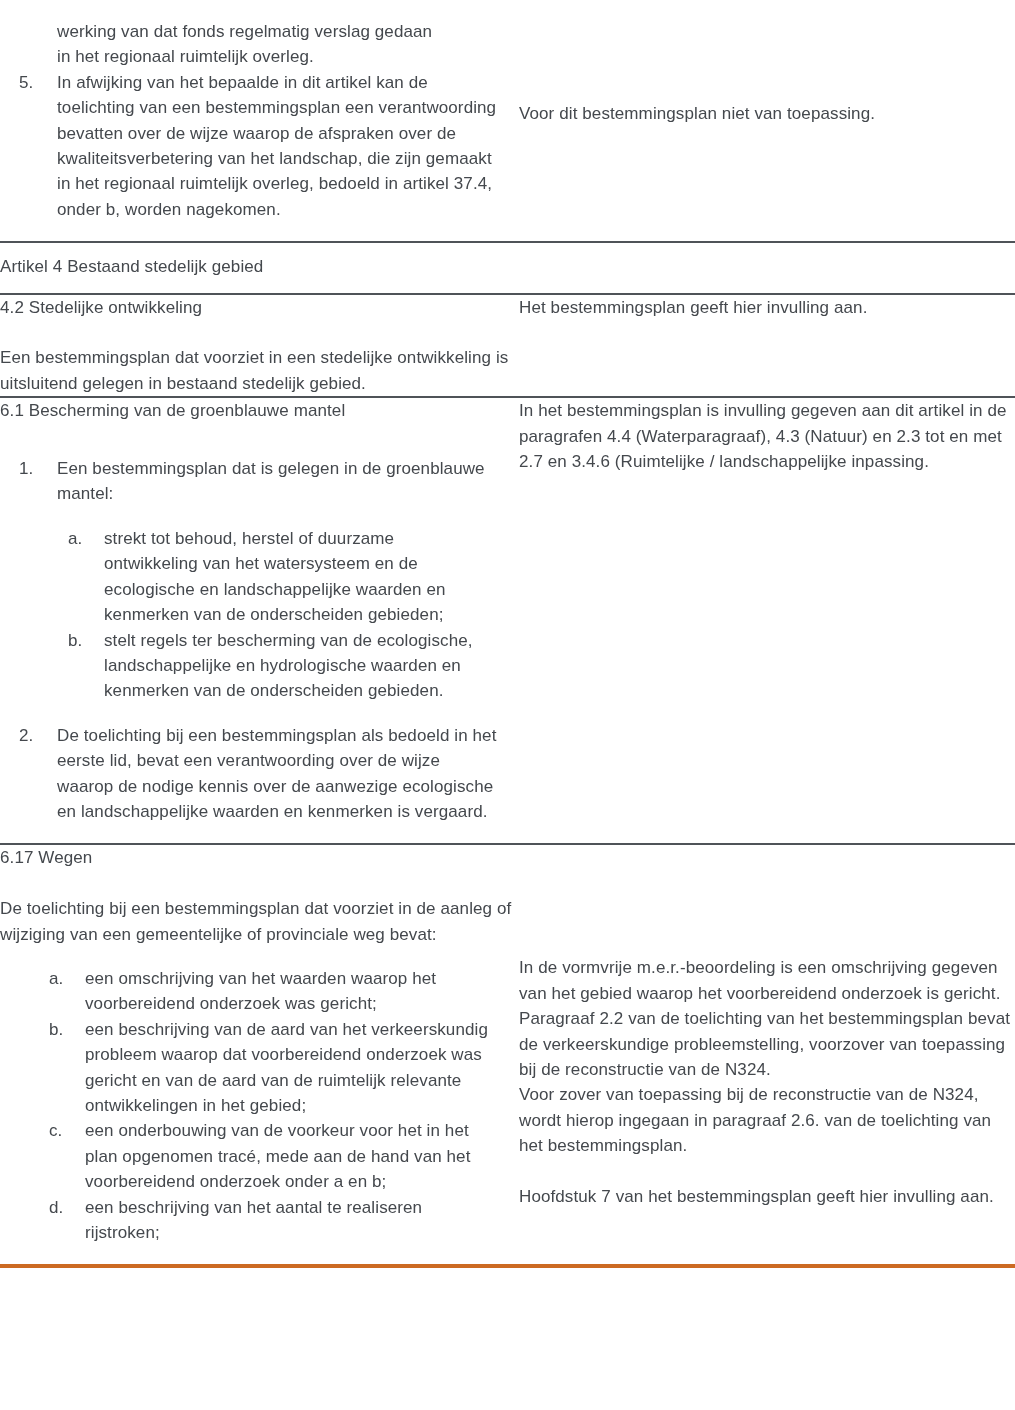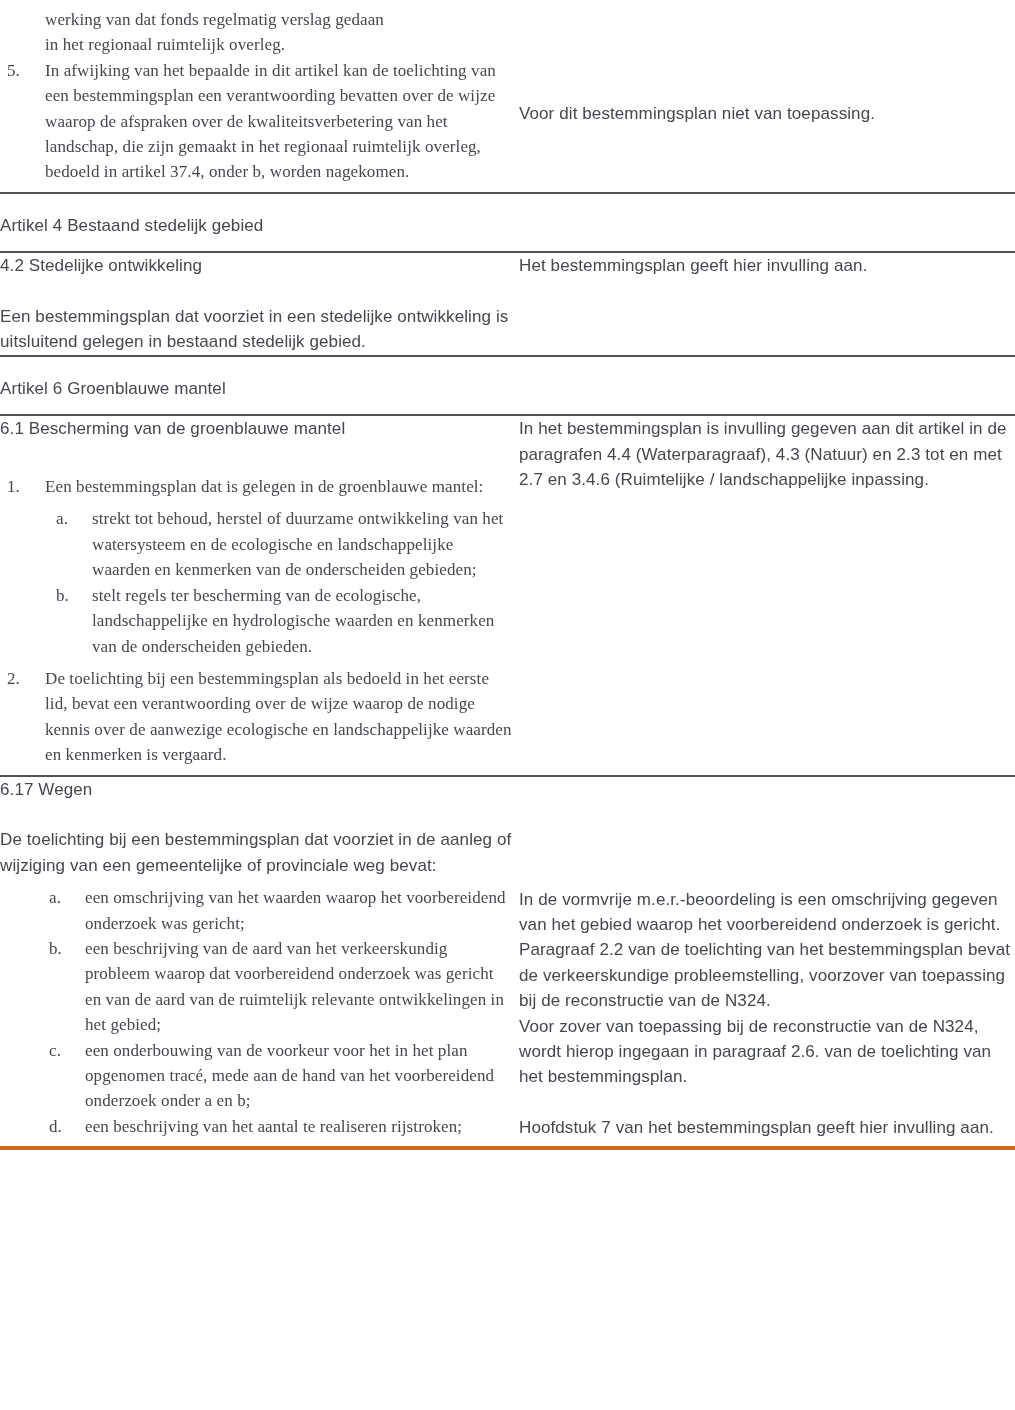--- a/index.html
+++ b/index.html
@@ -57,24 +57,23 @@
   }
   .para + .para {
     margin-top: 25.4px;
   }
   .para.tight + .para.tight {
     margin-top: 0;
   }
 
   
   .list {
-    margin: 0;
+    margin: 12px;
     padding: 7px;
     list-style: none;
-    font-family: Liberation Serif, serif;
   }
   .list .li {
     display: flex;
     align-items: flex-start;
   }
   .list .marker {
     flex: 0 0 auto;
     text-align: left;
   }
   
@@ -83,21 +82,21 @@
   .lvl2 {
     margin-left: 42px;
   }
   .lvl2 > .li > .marker { width: 36px; }
 
   .li-body { flex: 1 1 auto; }
 
   .blank-line { height: 25.4px; }
 
   .heading-row td {
-    padding-top: 19px;
+    padding-top: 11px;
     padding-bottom: 13px;
   }
 </style>
 </head>
 <body>
 
 <div id="page">
   <table class="rules-table">
     <colgroup>
       <col class="col-left">
@@ -138,26 +137,20 @@
       <tr class="sep-top">
         <td class="cell-left">
           <div class="para">4.2 Stedelijke ontwikkeling</div>
           <div class="para">Een bestemmingsplan dat voorziet in een stedelijke ontwikkeling is uitsluitend gelegen in bestaand stedelijk gebied.</div>
         </td>
         <td class="cell-right">
           <div class="para">Het bestemmingsplan geeft hier invulling aan.</div>
         </td>
       </tr>
 
-      <tr class="sep-top heading-row">
-        <td class="cell-left">
-          <div class="para">Artikel 6 Groenblauwe mantel</div>
-        </td>
-        <td class="cell-right"></td>
-      </tr>
 
       <tr class="sep-top">
         <td class="cell-left">
           <div class="para">6.1 Bescherming van de groenblauwe mantel</div>
           <div class="para">
             <div class="list lvl1">
               <div class="li">
                 <span class="marker">1.</span>
                 <span class="li-body">Een bestemmingsplan dat is gelegen in de groenblauwe mantel:</span>
               </div>

